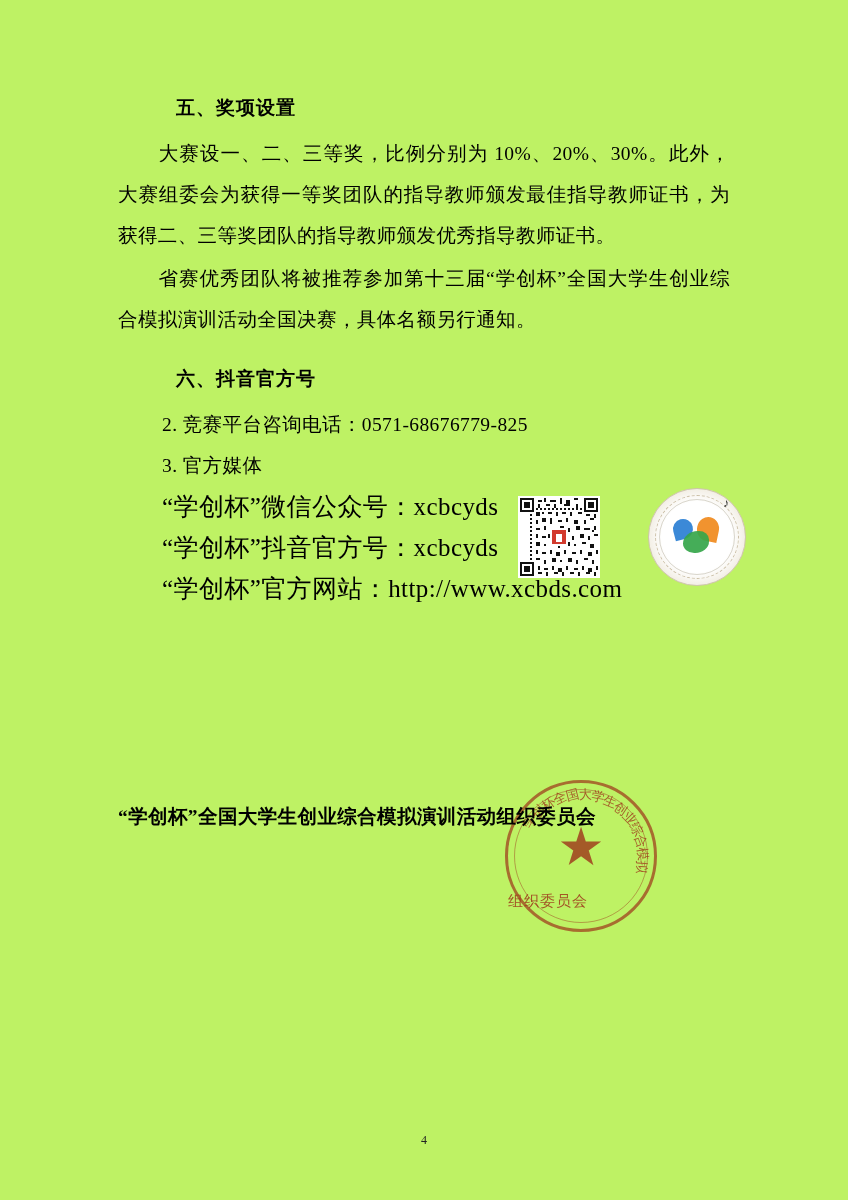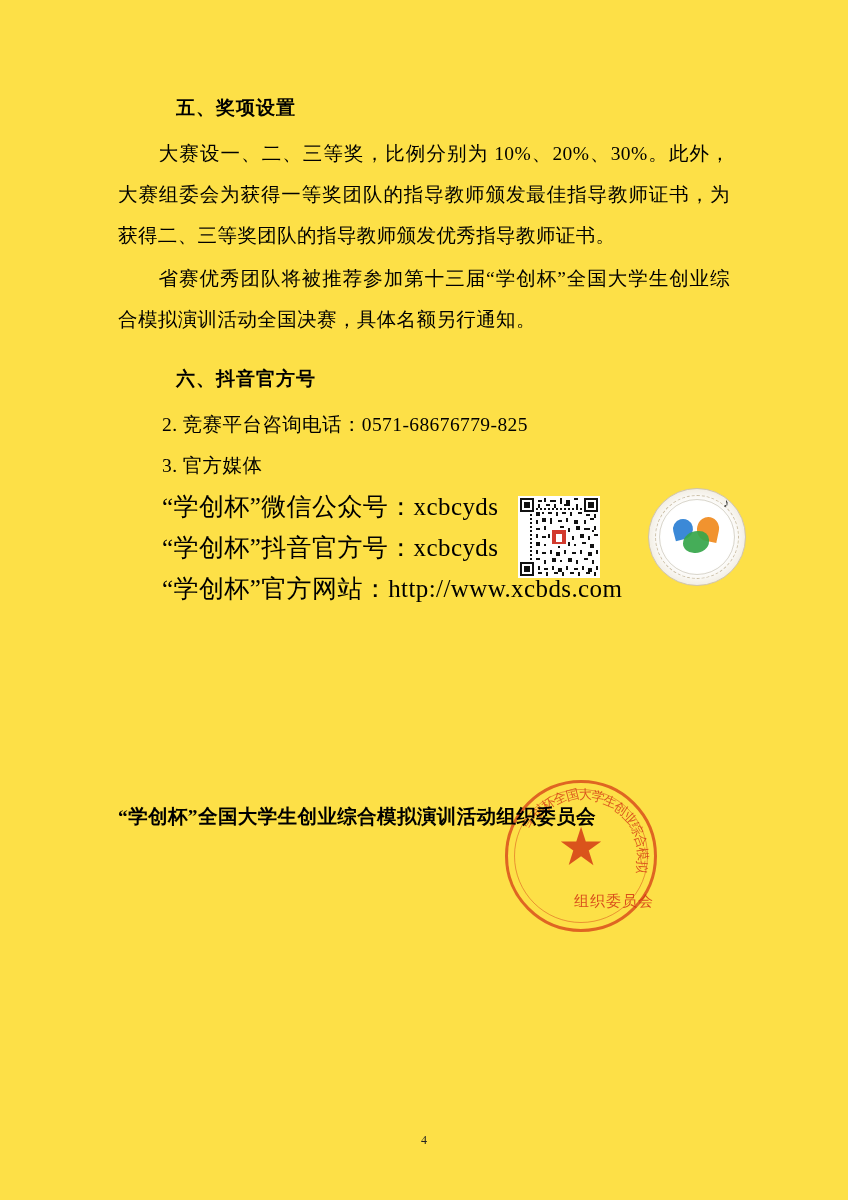--- a/index.html
+++ b/index.html
@@ -11,21 +11,21 @@
     width: 848px;
     height: 1200px;
     position: relative;
     font-family: "Liberation Serif", serif;
     color: #000000;
     overflow: hidden;
   }
   .page {
     position: absolute;
     inset: 0;
-    background: #fde047;
+    background: #bef264;
   }
   .content {
     position: absolute;
     left: 118px;
     top: 95px;
     width: 612px;
   }
   .heading {
     font-family: "Liberation Sans", sans-serif;
     font-weight: bold;
@@ -207,21 +207,21 @@
     color: rgba(206,32,39,0.8);
     font-family: "Liberation Sans", sans-serif;
     transform-origin: 0 0;
     white-space: nowrap;
   }
   .seal .bottom-text {
     position: absolute;
     left: 0;
     bottom: 18px;
     width: 100%;
-    text-align: right;
+    text-align: left;
     font-size: 15px;
     letter-spacing: 1px;
     color: rgba(206,32,39,0.85);
     font-family: "Liberation Sans", sans-serif;
   }
   .page-number {
     position: absolute;
     left: 0;
     top: 1133px;
     width: 848px;

